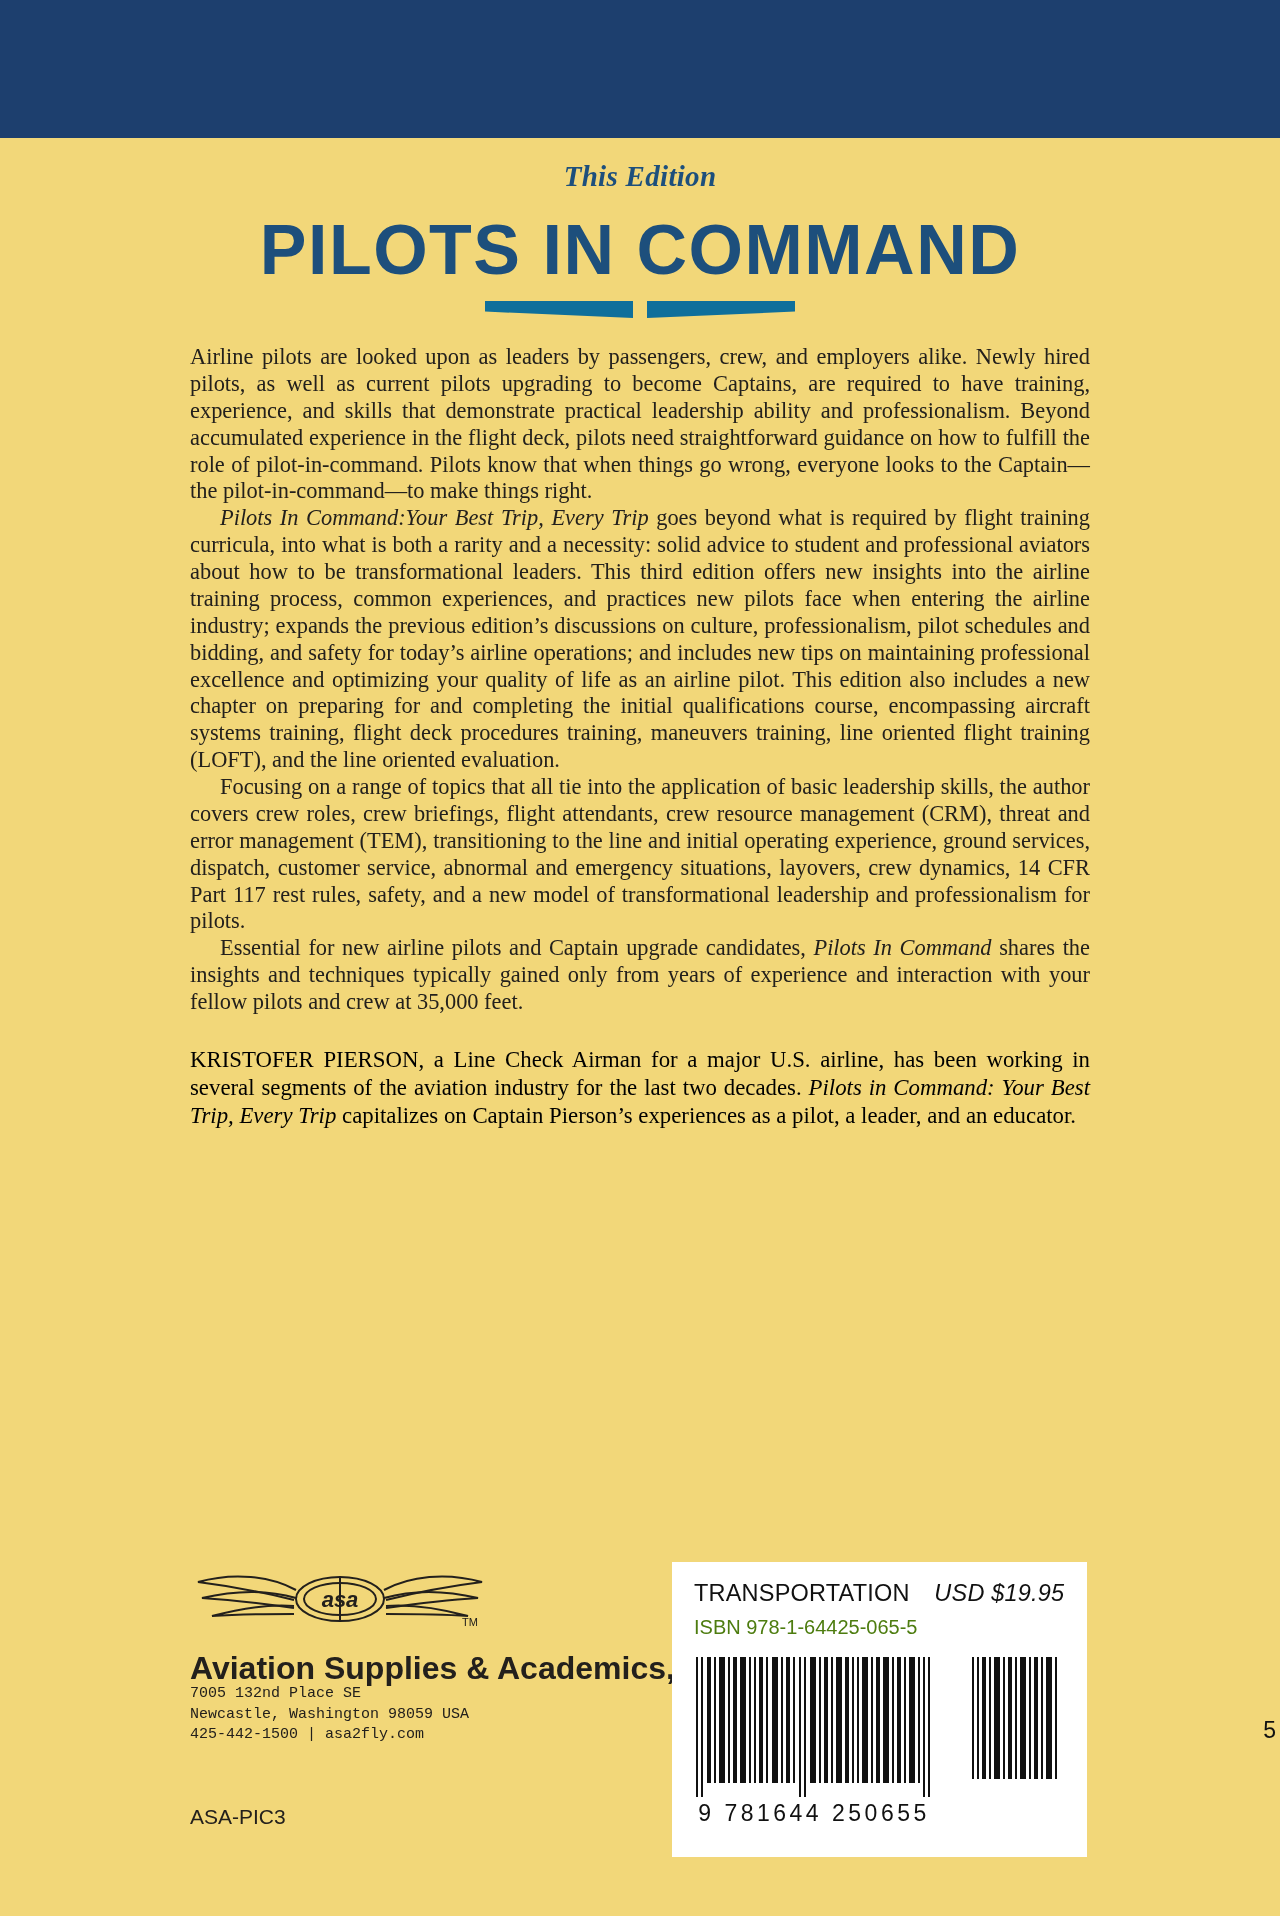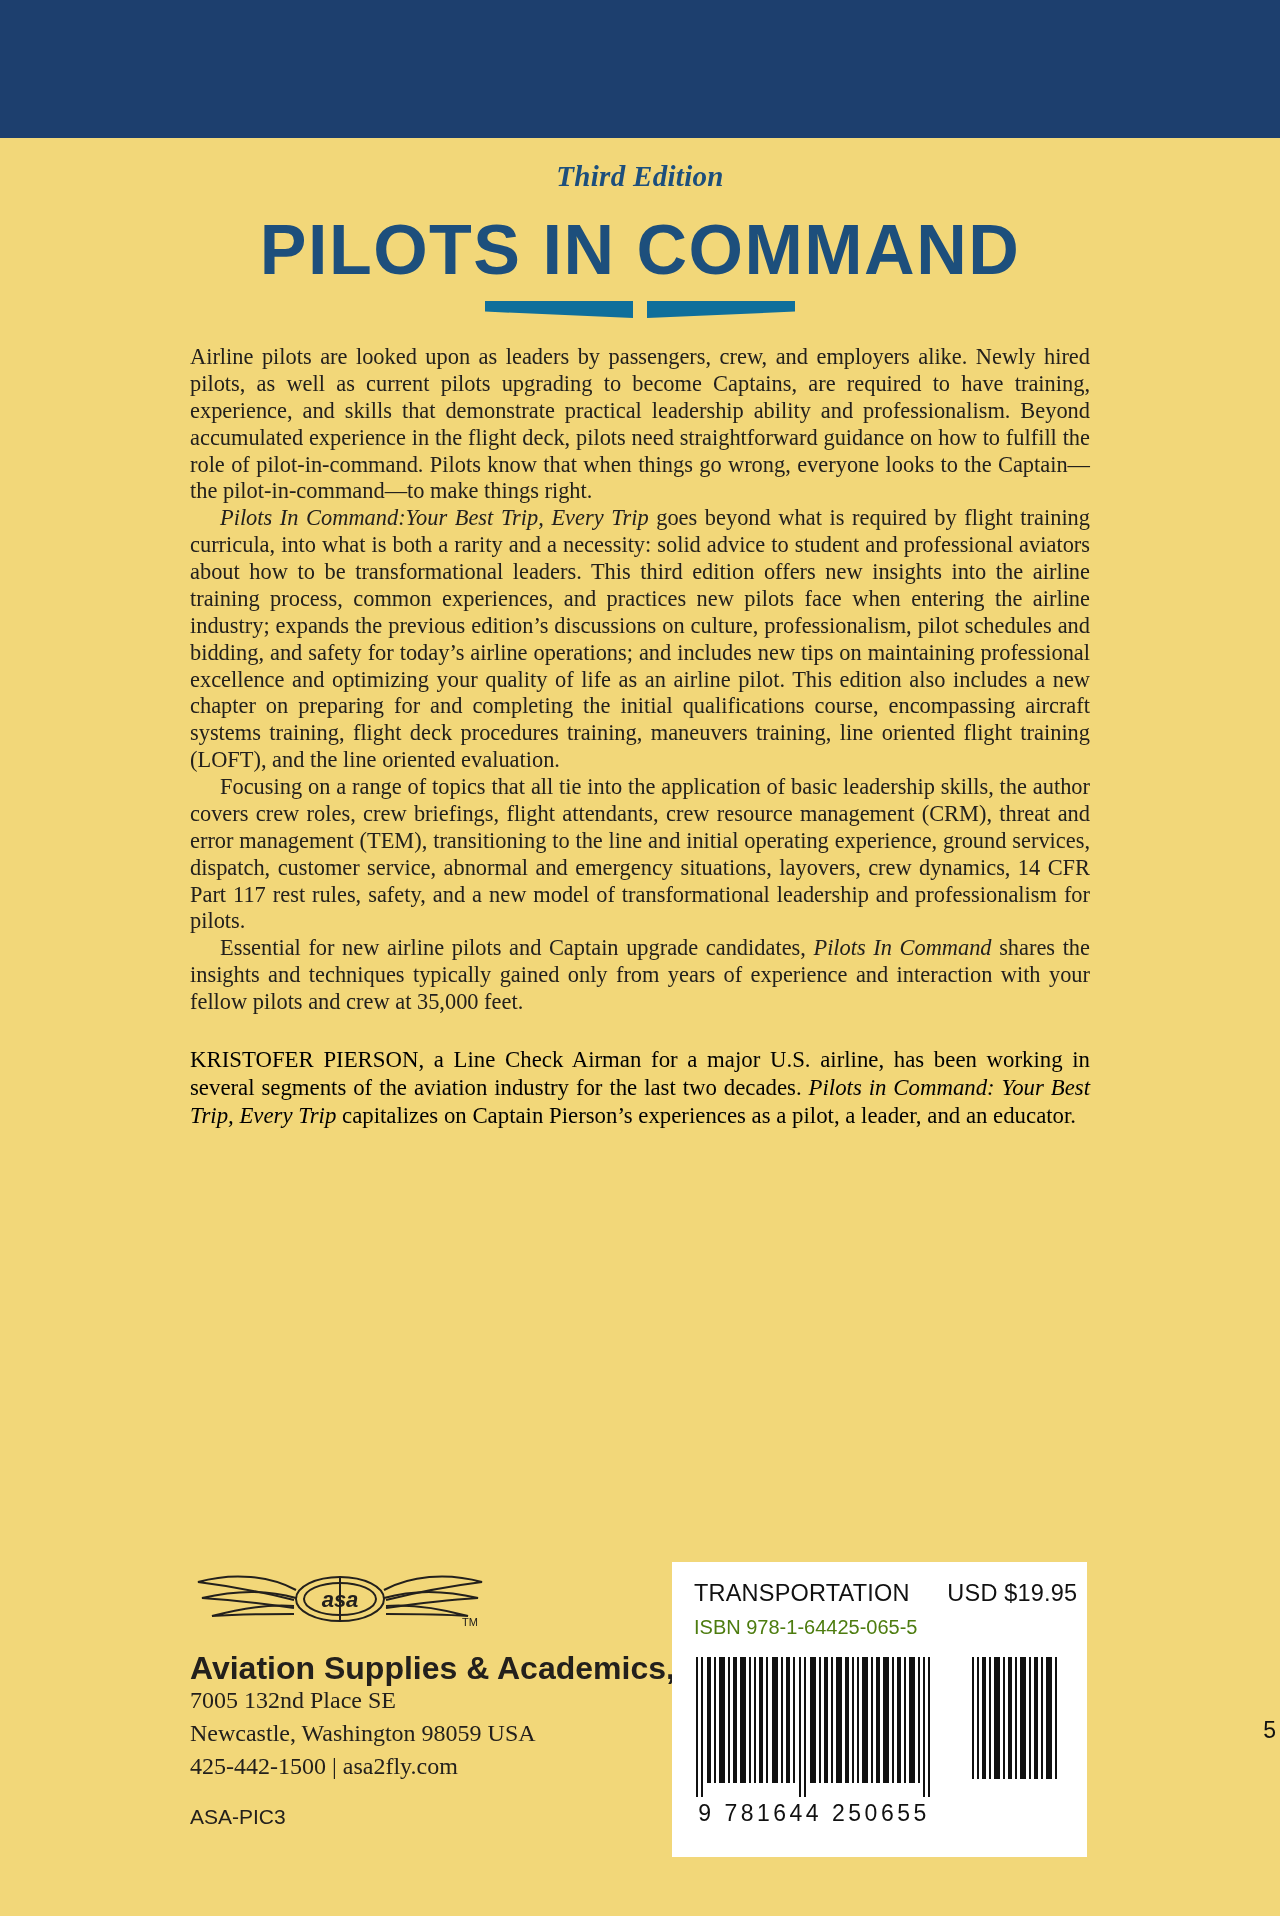--- a/index.html
+++ b/index.html
@@ -147,22 +147,22 @@
     top: 90px;
     font-family: "Liberation Sans", sans-serif;
     font-weight: bold;
     font-size: 32px;
     color: #23201c;
   }
   .pub-addr {
     position: absolute;
     left: 190px;
     top: 124px;
-    font-family: Liberation Serif, serif;
-    font-size: 24px;
+    font-family: Liberation Mono, monospace;
+    font-size: 15px;
     color: #23201c;
     line-height: 1.38;
   }
   .sku {
     position: absolute;
     left: 190px;
     top: 245px;
     font-family: "Liberation Sans", sans-serif;
     font-size: 21px;
     color: #23201c;
@@ -179,21 +179,21 @@
   }
   .bc-top {
     position: absolute;
     left: 22px;
     top: 18px;
     font-family: "Liberation Sans", sans-serif;
     font-size: 23.5px;
     color: #111111;
     letter-spacing: 0.2px;
   }
-  .bc-top .price { margin-left: 31px; }
+  .bc-top .price { margin-left: 18px; font-style: italic; }
   .bc-isbn {
     position: absolute;
     left: 22px;
     top: 54px;
     font-family: "Liberation Sans", sans-serif;
     font-size: 20px;
     color: #4d7c0f;
   }
   .bc-main {
     position: absolute;
@@ -235,21 +235,21 @@
 </style>
 </head>
 <body>
 
 <div class="page">
 
   <div class="top-band"></div>
 
   <div class="content">
 
-    <div class="edition">Third Edition</div>
+    <div class="edition">This Edition</div>
 
     <div class="book-title">PILOTS IN COMMAND</div>
 
     <div class="subtitle-row">
       <div class="sub-rule left"></div>
       <div class="sub-rule right"></div>
     </div>
 
     <div class="blurb">
       <p>Airline pilots are looked upon as leaders by passengers, crew, and employers alike. Newly hired pilots, as well as current pilots upgrading to become Captains, are required to have training, experience, and skills that demonstrate practical leadership ability and professionalism. Beyond accumulated experience in the flight deck, pilots need straightforward guidance on how to fulfill the role of pilot-in-command. Pilots know that when things go wrong, everyone looks to the Captain—the pilot-in-command—to make things right.</p>

